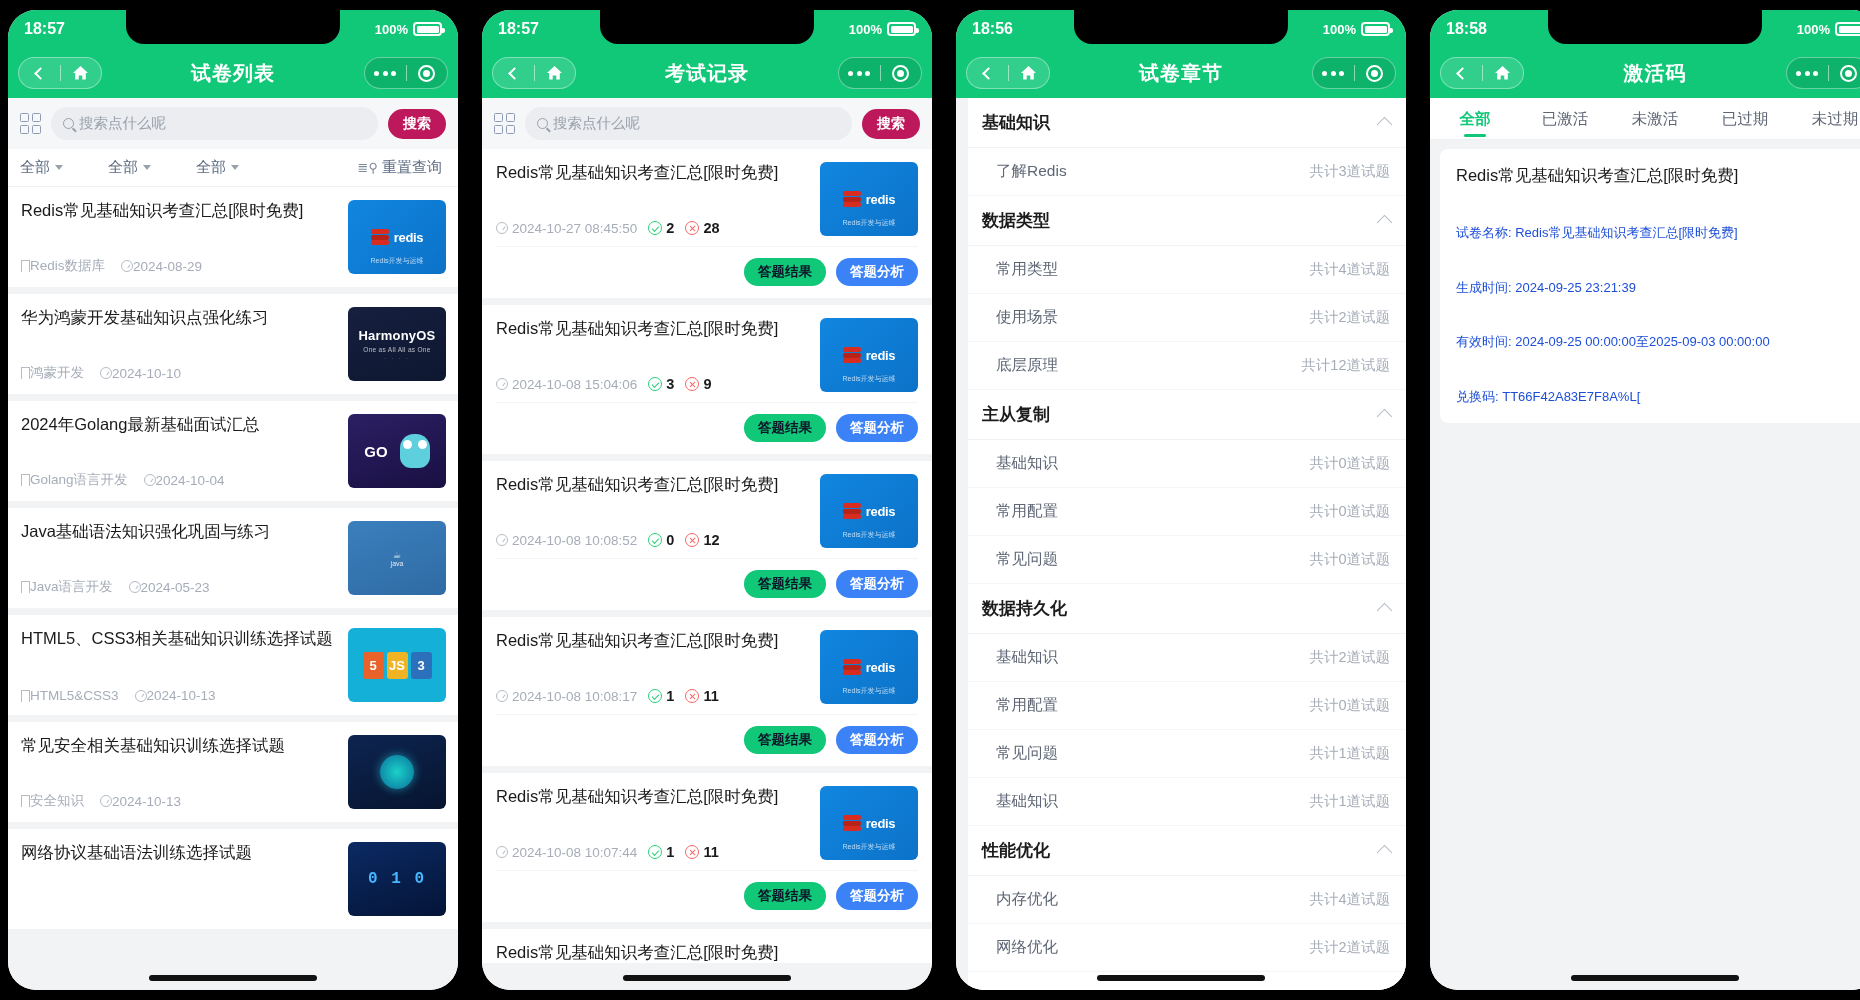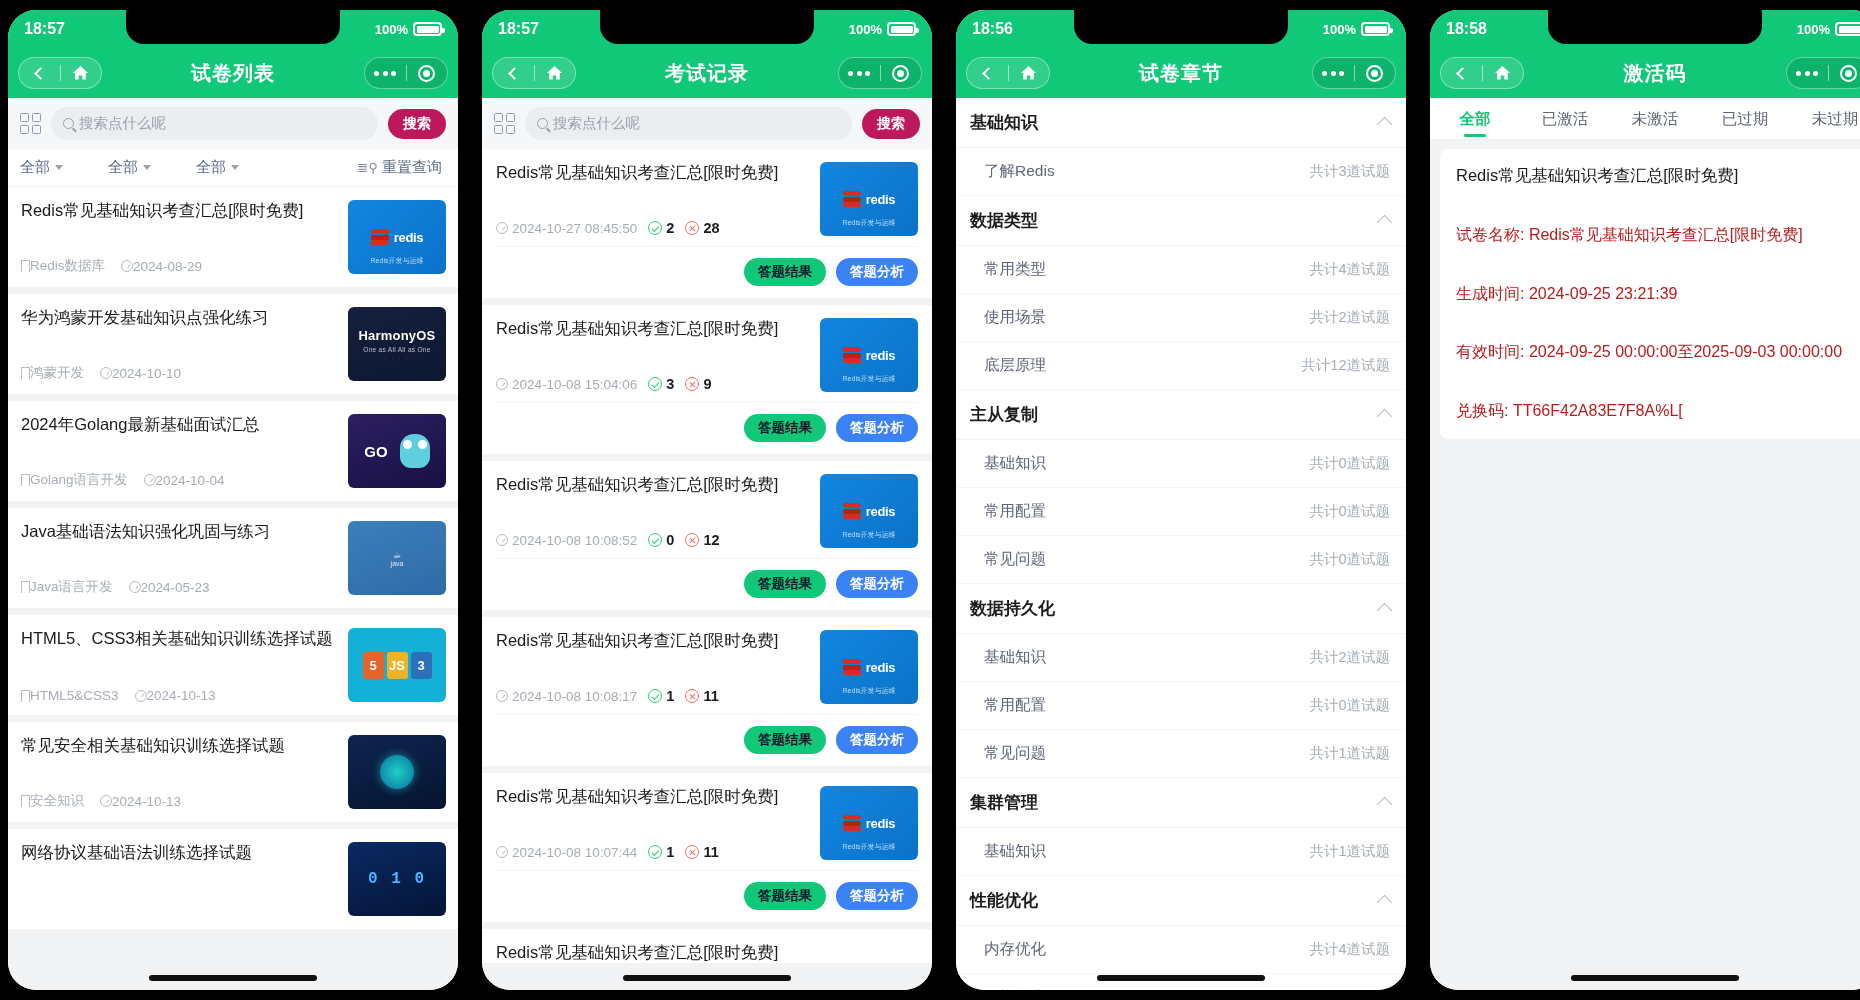--- a/index.html
+++ b/index.html
@@ -248,21 +248,21 @@
   .ok-ico::after { content:""; position:absolute; left:3px; top:3.6px; width:6px; height:3px; border-left:1.5px solid #29cf7a; border-bottom:1.5px solid #29cf7a; transform: rotate(-45deg); }
   .no-ico { width:14px; height:14px; border:1.5px solid #fa6565; border-radius:50%; position:relative; }
   .no-ico::before, .no-ico::after { content:""; position:absolute; left:5.4px; top:2.6px; width:1.4px; height:7px; background:#fa6565; }
   .no-ico::before { transform: rotate(45deg); } .no-ico::after { transform: rotate(-45deg); }
   .num { color:#1a1a1a; font-weight:bold; font-size:14.5px; }
   .rec-actions { display:flex; justify-content:flex-end; gap:10px; padding: 11px 0 12px 0; border-top: 1px solid #f3f4f6; margin-top: 10px; }
   .btn-green { background:#10c878; color:#0f172a; font-size:13.5px; font-weight:bold; border-radius:14px; padding: 5px 14px; }
   .btn-blue { background:#3b82f6; color:#fff; font-size:13.5px; font-weight:bold; border-radius:14px; padding: 5px 14px; }
 
   
-  .chapters { background:#fff; height:100%; }
+  .chapters { background:#fff; height:100%;margin-left:12px; }
   .chap-group {
     display:flex; align-items:center; justify-content:space-between;
     padding: 13px 16px 13px 14px;
     font-size: 17px; font-weight: bold; color:#1c1c1c;
     border-bottom: 1px solid #f1f2f4;
   }
   .chev-up { width:11px; height:11px; border-left:1.8px solid #b5bcc6; border-top:1.8px solid #b5bcc6; transform: rotate(45deg); margin-top:4px; }
   .chap-item {
     display:flex; align-items:center; justify-content:space-between;
     padding: 13px 16px 13px 28px;
@@ -275,21 +275,21 @@
   .tabs { display:flex; background:#fff; border-bottom:1px solid #eef0f2; flex:0 0 auto; }
   .tab { flex:1; text-align:center; padding: 11px 0 9px 0; font-size: 15.5px; color:#5e6675; position:relative; }
   .tab.active { color:#10c878; font-weight:bold; }
   .tab.active::after {
     content:""; position:absolute; bottom:2px; left:50%; transform:translateX(-50%);
     width: 22px; height: 3.5px; background:#10c878; border-radius:2px;
   }
   .act-wrap { padding: 9px 10px; background:#f2f3f5; height:100%; }
   .act-card { background:#fff; border-radius:8px; padding: 16px 16px 18px 16px; }
   .act-title { font-size: 16.5px; color:#1a1a1a; font-weight:500; margin-bottom: 18px; }
-  .act-line { font-size: 16px; color:#b91c1c; margin-bottom: 14px; line-height:1.35;margin-top:37px; }
+  .act-line { font-size: 13px; color:#1d4ed8; margin-bottom: 14px; line-height:1.35;margin-top:37px; }
   .act-line:last-child { margin-bottom:0; }
 </style>
 </head>
 <body>
 
 <div class="stage">
 
   <div class="phone">
     <div class="screen">
       <div class="notch"></div>
@@ -862,24 +862,20 @@
           </div>
           <div class="chap-item">
             <span>常用配置</span>
             <span class="chap-count">共计0道试题</span>
           </div>
           <div class="chap-item">
             <span>常见问题</span>
             <span class="chap-count">共计1道试题</span>
           </div>
 
-          <div class="chap-group">
-            <span>集群管理</span>
-            <span class="chev-up"></span>
-          </div>
           <div class="chap-item">
             <span>基础知识</span>
             <span class="chap-count">共计1道试题</span>
           </div>
 
           <div class="chap-group">
             <span>性能优化</span>
             <span class="chev-up"></span>
           </div>
           <div class="chap-item">

